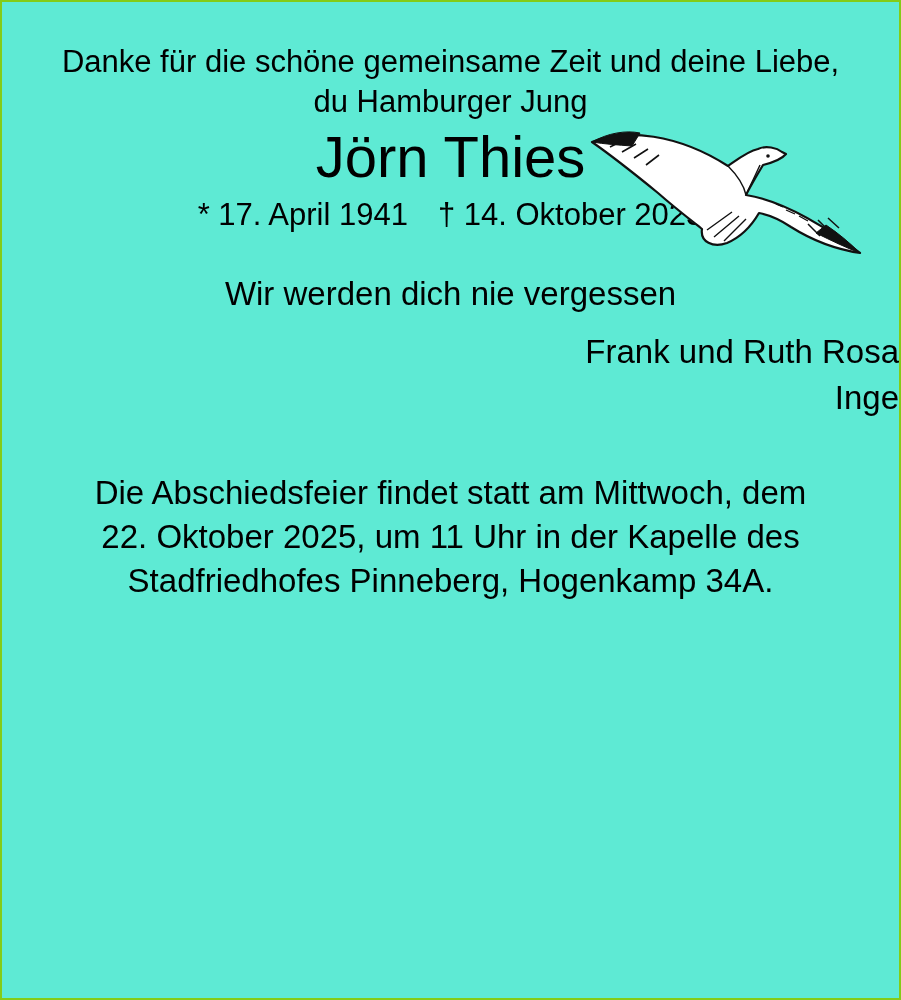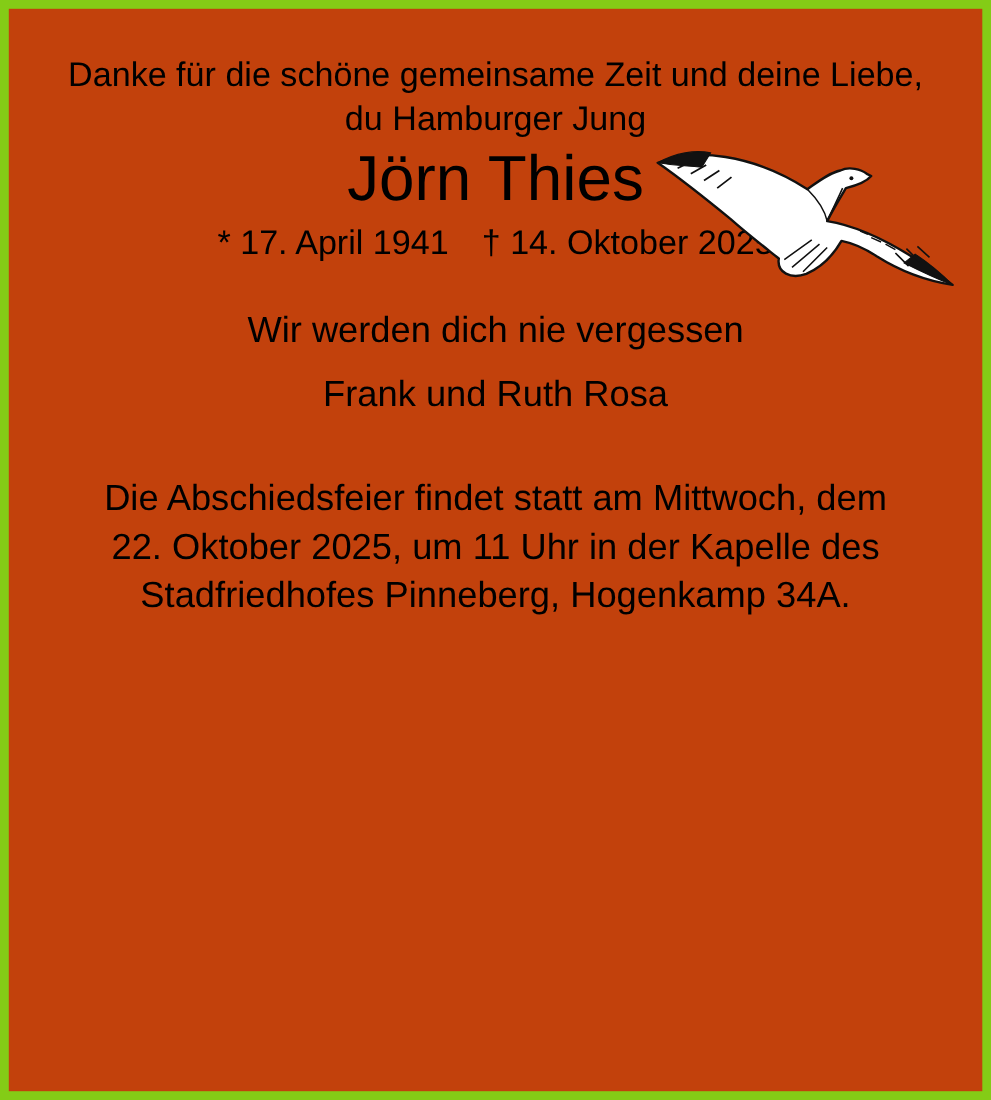--- a/index.html
+++ b/index.html
@@ -5,22 +5,22 @@
   html, body {
     margin: 0;
     padding: 0;
     background: #ffffff;
   }
   .page {
     position: relative;
     width: 901px;
     height: 1000px;
     box-sizing: border-box;
-    border: 8px solid #84cc16;
-    background: #c2410c;
+    border: 2px solid #84cc16;
+    background: #5eead4;
     color: #000000;
     font-family: "Liberation Sans", sans-serif;
     text-align: center;
     overflow: hidden;
   }
   .opening {
     margin-top: 40px;
     font-size: 31px;
     line-height: 40px;
   }
@@ -42,21 +42,21 @@
     margin-top: 38px;
     font-size: 33px;
     line-height: 42px;
     white-space: nowrap;
   }
   .mourners {
     margin-top: 14px;
     font-size: 33px;
     line-height: 46px;
   }
-  .mourners div { white-space: nowrap; }
+  .mourners div { white-space: nowrap; text-align: right; }
   .ceremony {
     margin-top: 50px;
     font-size: 33px;
     line-height: 44px;
   }
   .ceremony div { white-space: nowrap; }
   .donation {
     margin-top: 20px;
     font-size: 33px;
     line-height: 44px;
@@ -85,20 +85,21 @@
   <div class="deceased-name">Jörn Thies</div>
 
   <div class="dates">
     <span class="birth">* 17. April 1941</span><span>† 14. Oktober 2025</span>
   </div>
 
   <div class="farewell">Wir werden dich nie vergessen</div>
 
   <div class="mourners">
     <div>Frank und Ruth Rosa</div>
+    <div>Inge</div>
   </div>
 
   <div class="ceremony">
     <div>Die Abschiedsfeier findet statt am Mittwoch, dem</div>
     <div>22. Oktober 2025, um 11 Uhr in der Kapelle des</div>
     <div>Stadfriedhofes Pinneberg, Hogenkamp 34A.</div>
   </div>
 
 
   <div class="seagull">

